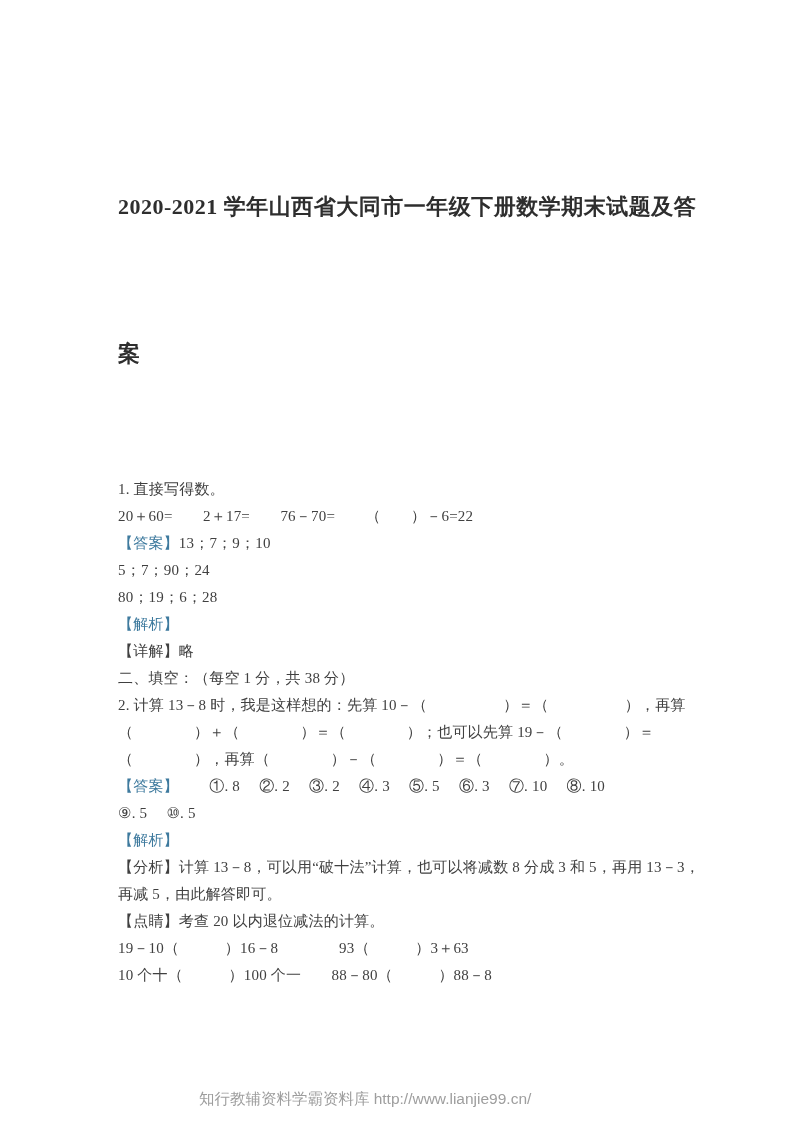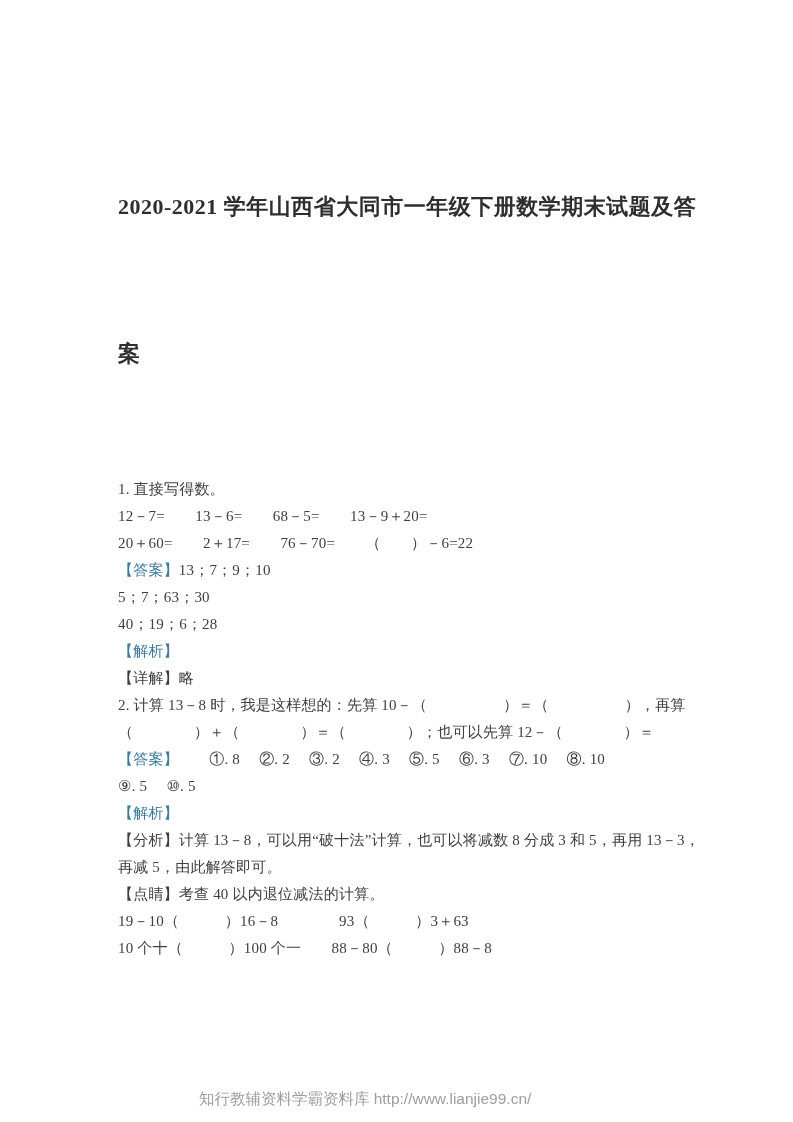--- a/index.html
+++ b/index.html
@@ -67,34 +67,35 @@
 </head>
 <body>
 
 <div class="page">
   <h1 class="title">
     <div>2020-2021 学年山西省大同市一年级下册数学期末试题及答</div>
     <div>案</div>
   </h1>
   <div class="content" id="paragraphs">
       <p class="line"><span>1. 直接写得数。</span></p>
-      <p class="line"><span>12－7=　　13－6=　　68－5=　　13－9＋20=</span></p>
       <p class="line"><span>20＋60=　　2＋17=　　76－70=　　（　　）－6=22</span></p>
       <p class="line"><span class="accent">【答案】</span><span>13；7；9；10</span></p>
-      <p class="line"><span>5；7；63；30</span></p>
-      <p class="line"><span>40；19；6；28</span></p>
+      <p class="line"><span>5；7；90；24</span></p>
+      <p class="line"><span>80；19；6；28</span></p>
       <p class="line"><span class="accent">【解析】</span></p>
       <p class="line"><span>【详解】略</span></p>
+      <p class="line"><span>二、填空：（每空 1 分，共 38 分）</span></p>
       <p class="line"><span>2. 计算 13－8 时，我是这样想的：先算 10－（　　　　　）＝（　　　　　），再算</span></p>
-      <p class="line"><span>（　　　　）＋（　　　　）＝（　　　　）；也可以先算 12－（　　　　）＝</span></p>
+      <p class="line"><span>（　　　　）＋（　　　　）＝（　　　　）；也可以先算 19－（　　　　）＝</span></p>
+      <p class="line"><span>（　　　　），再算（　　　　）－（　　　　）＝（　　　　）。</span></p>
       <p class="line"><span class="accent">【答案】</span><span>　　①. 8　 ②. 2　 ③. 2　 ④. 3　 ⑤. 5　 ⑥. 3　 ⑦. 10　 ⑧. 10</span></p>
       <p class="line"><span>⑨. 5　 ⑩. 5</span></p>
       <p class="line"><span class="accent">【解析】</span></p>
       <p class="line"><span>【分析】计算 13－8，可以用“破十法”计算，也可以将减数 8 分成 3 和 5，再用 13－3，</span></p>
       <p class="line"><span>再减 5，由此解答即可。</span></p>
-      <p class="line"><span>【点睛】考查 40 以内退位减法的计算。</span></p>
+      <p class="line"><span>【点睛】考查 20 以内退位减法的计算。</span></p>
       <p class="line"><span>19－10（　　　）16－8　　　　93（　　　）3＋63</span></p>
       <p class="line"><span>10 个十（　　　）100 个一　　88－80（　　　）88－8</span></p>
     </div>
   <div class="footer">
     <span>知行教辅资料学霸资料库 http://www.lianjie99.cn/</span>
   </div>
 </div>
 
 </body></html>

